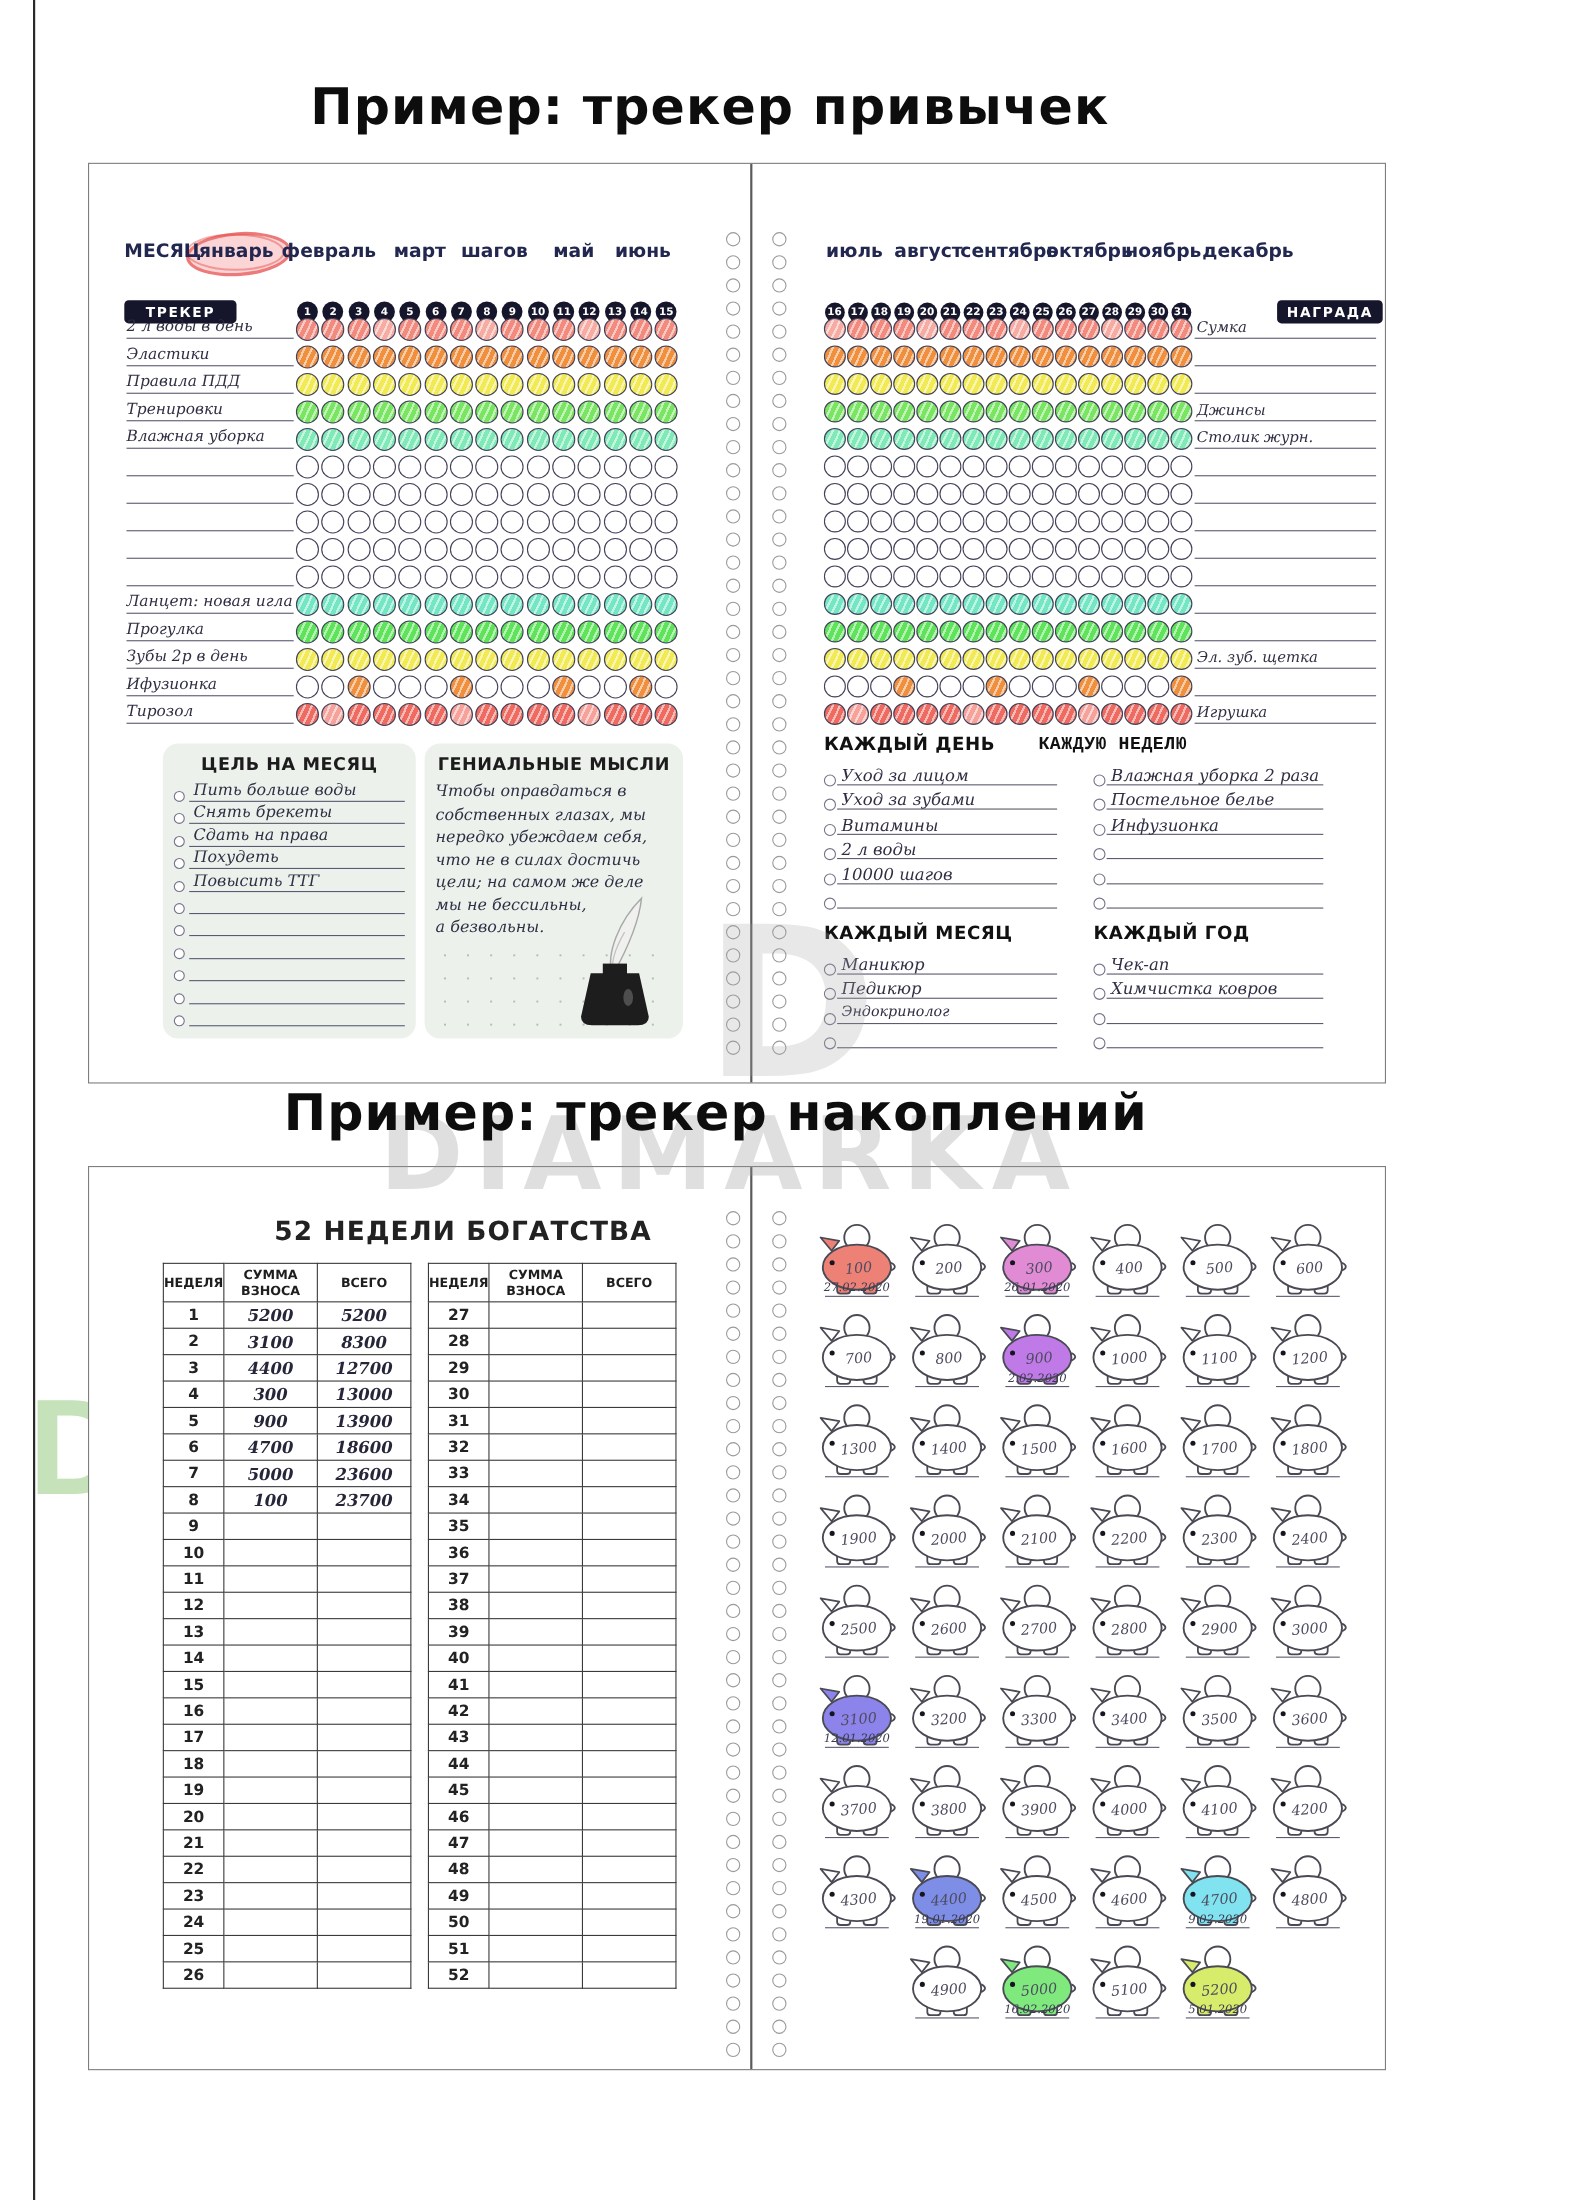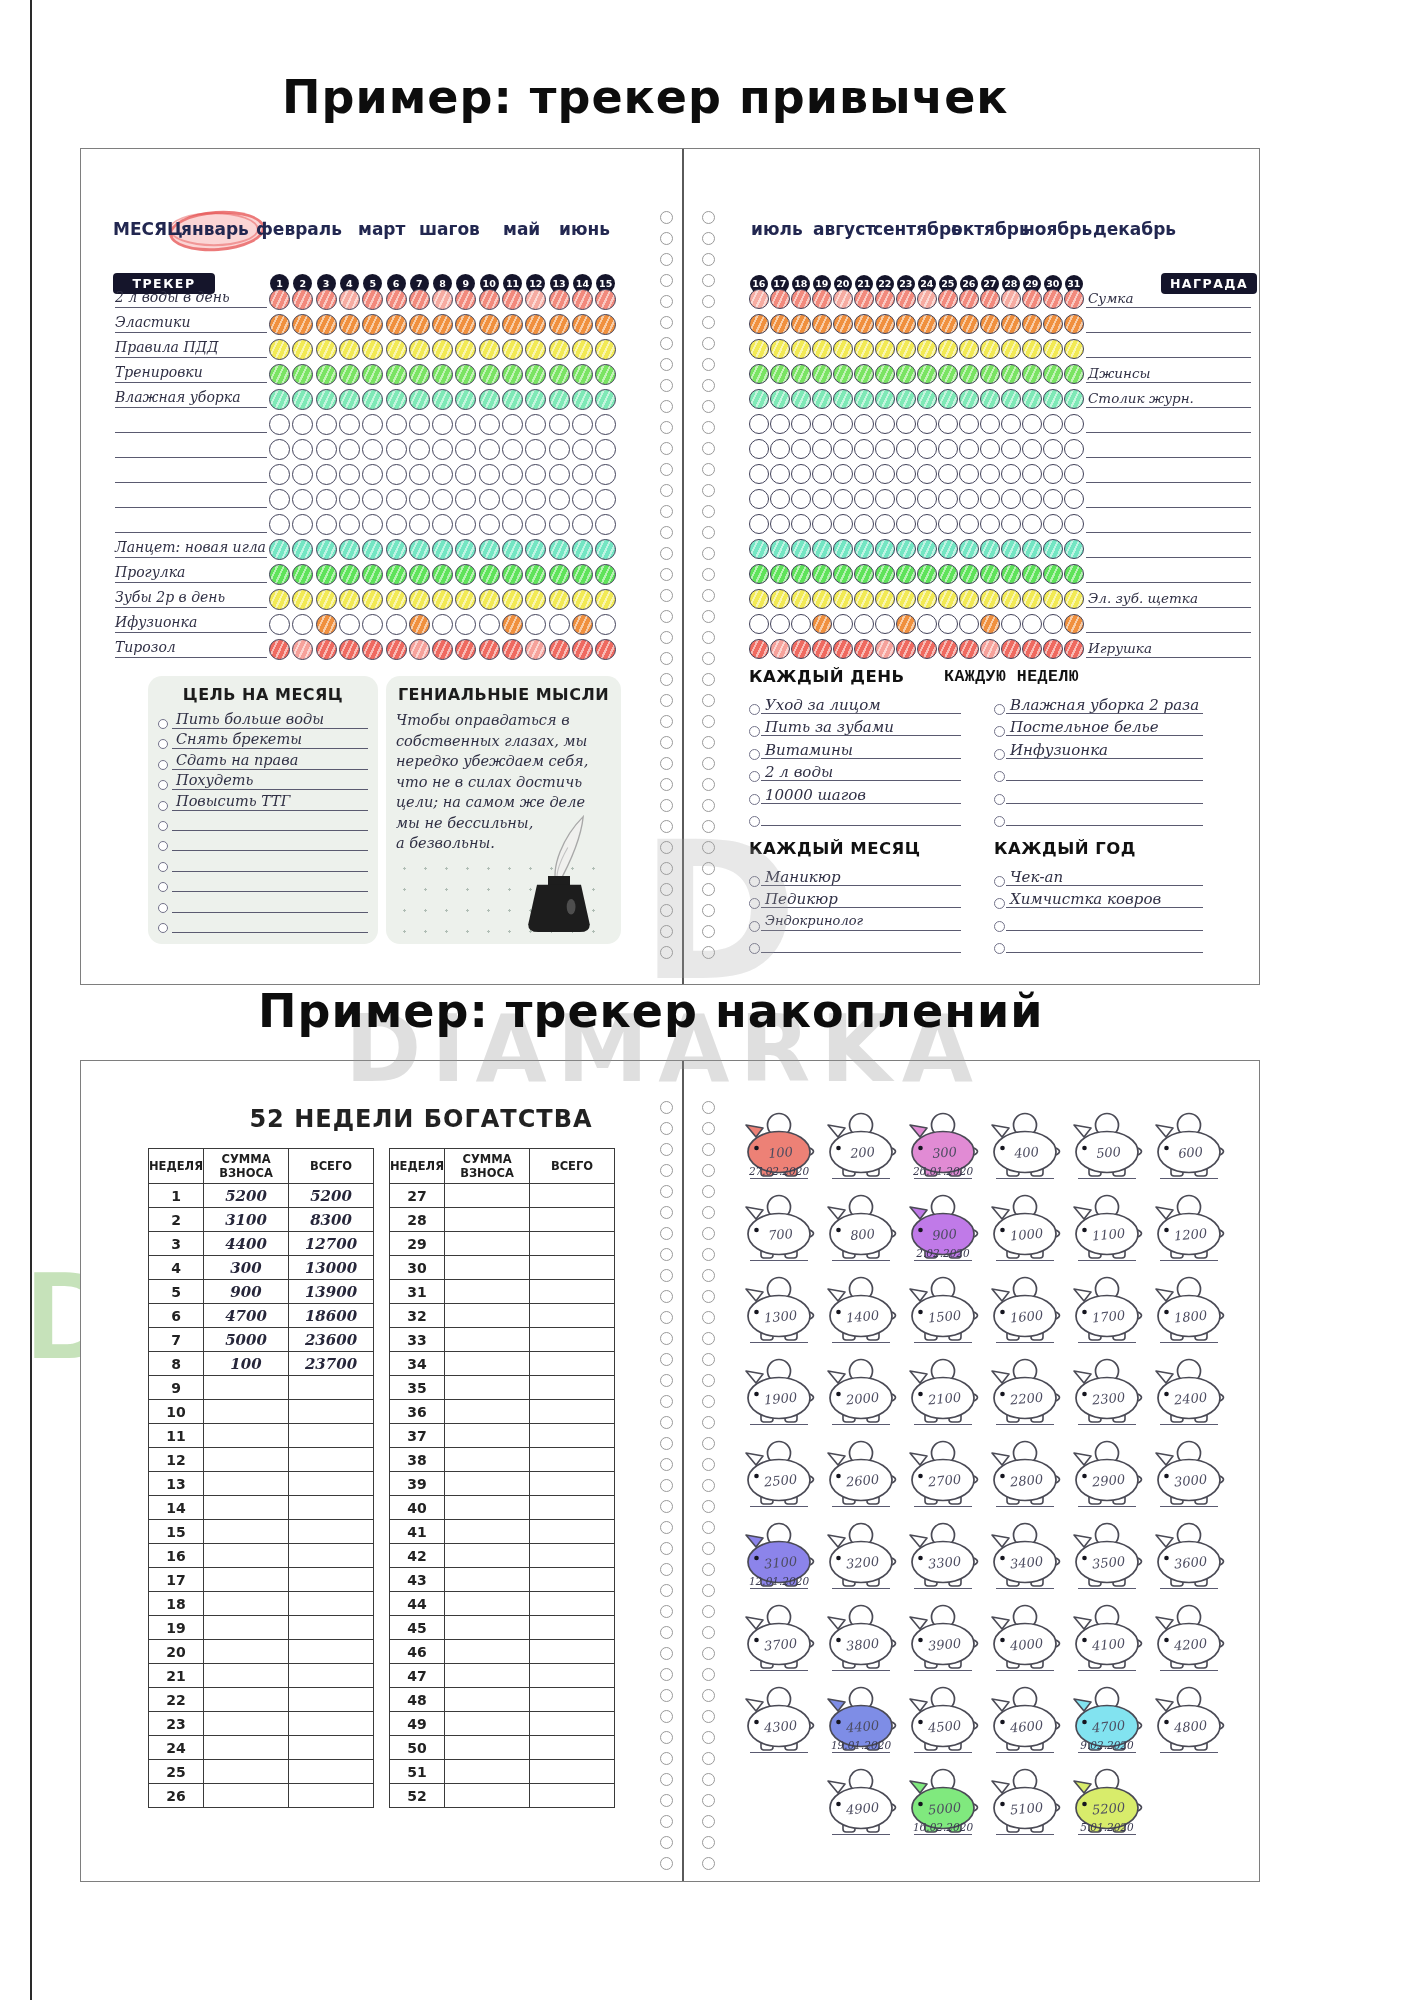--- a/index.html
+++ b/index.html
@@ -740,21 +740,21 @@
         <div class="uline" style="left: 24px; top: 235.6px; width: 196px;"></div>
         <div class="bullet" style="left: 10px; top: 247px;"></div>
         <div class="uline" style="left: 24px; top: 256px; width: 196px;"></div>
       </div>
       <div class="sec-title" style="left: 668px; top: 518px;">КАЖДЫЙ ДЕНЬ</div>
       <div class="bullet" style="left: 668px; top: 555px; width: 11px; height: 11px;"></div>
       <div class="uline" style="left: 680px; top: 564px; width: 200px;"></div>
       <div class="hand ht" style="left: 684px; top: 547px; font-size: 15px;">Уход за лицом</div>
       <div class="bullet" style="left: 668px; top: 577.4px; width: 11px; height: 11px;"></div>
       <div class="uline" style="left: 680px; top: 586.4px; width: 200px;"></div>
-      <div class="hand ht" style="left: 684px; top: 569.4px; font-size: 15px;">Пить за зубами</div>
+      <div class="hand ht" style="left: 684px; top: 569.4px; font-size: 15px;">Уход за зубами</div>
       <div class="bullet" style="left: 668px; top: 599.8px; width: 11px; height: 11px;"></div>
       <div class="uline" style="left: 680px; top: 608.8px; width: 200px;"></div>
       <div class="hand ht" style="left: 684px; top: 591.8px; font-size: 15px;">Витамины</div>
       <div class="bullet" style="left: 668px; top: 622.2px; width: 11px; height: 11px;"></div>
       <div class="uline" style="left: 680px; top: 631.2px; width: 200px;"></div>
       <div class="hand ht" style="left: 684px; top: 614.2px; font-size: 15px;">2 л воды</div>
       <div class="bullet" style="left: 668px; top: 644.6px; width: 11px; height: 11px;"></div>
       <div class="uline" style="left: 680px; top: 653.6px; width: 200px;"></div>
       <div class="hand ht" style="left: 684px; top: 636.6px; font-size: 15px;">10000 шагов</div>
       <div class="bullet" style="left: 668px; top: 667px; width: 11px; height: 11px;"></div>

